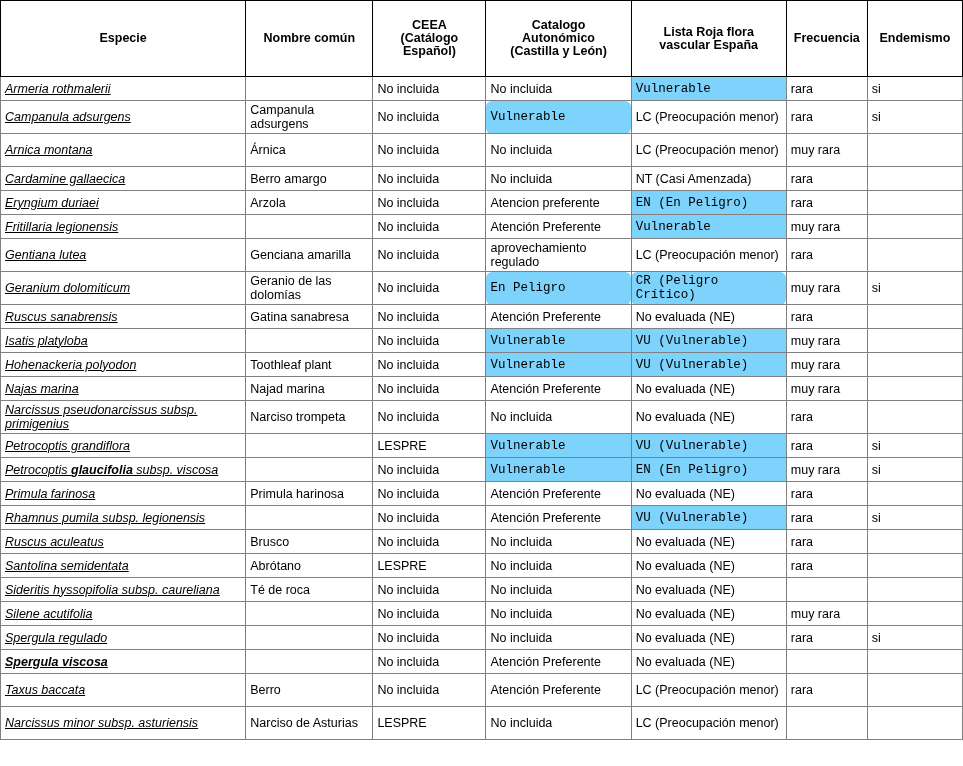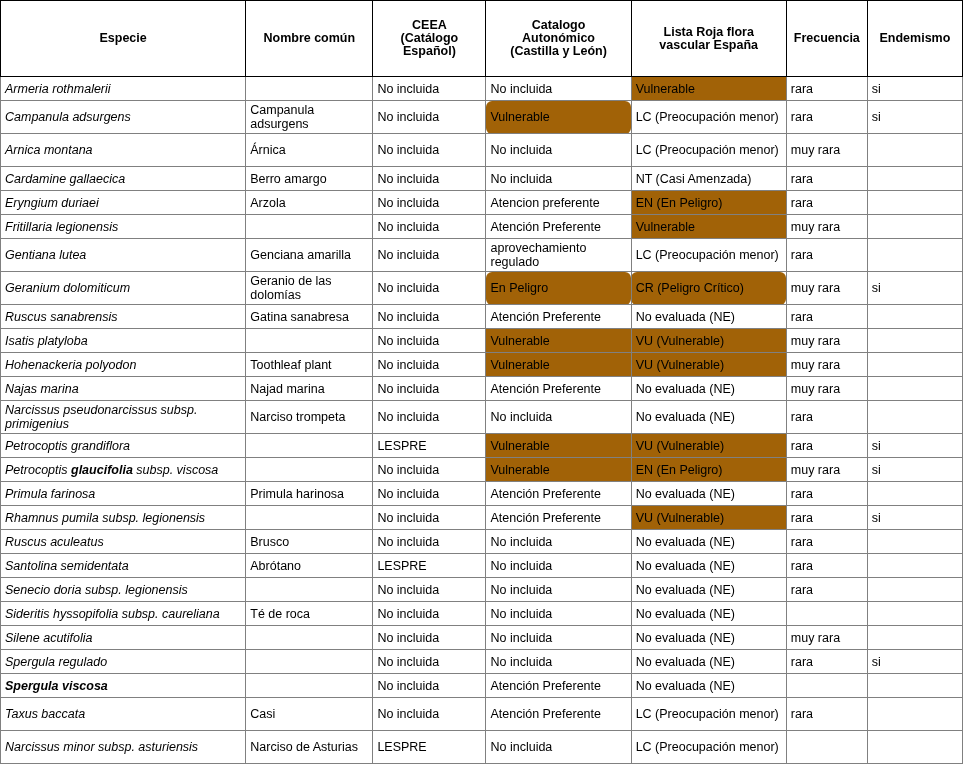--- a/index.html
+++ b/index.html
@@ -46,29 +46,31 @@
   col.c-nombre       { width: 127px; }
   col.c-ceea         { width: 113px; }
   col.c-catalogo     { width: 145px; }
   col.c-listaroja    { width: 155px; }
   col.c-frecuencia   { width: 81px; }
   col.c-endemismo    { width: 95px; }
 
   td.especie {
     font-style: italic;
     text-align: left;
+    text-decoration: underline;
   }
   td.especie.bold-all {
     font-weight: bold;
   }
   td.cell {
     text-align: left;
   }
   td.hl {
-    background: #a16207;
+    background: #7dd3fc;
+    font-family: Liberation Mono, monospace;
   }
   tr.r-tall td { height: 30px; border-radius: 6px; }
   tr.r-short td { height: 21px; }
 
   td .b { font-weight: bold; }
 </style>
 </head>
 <body>
 
 <table id="species-table">
@@ -258,29 +260,20 @@
       <tr class="r-short">
         <td class="especie">Santolina semidentata</td>
         <td class="cell">Abrótano</td>
         <td class="cell">LESPRE</td>
         <td class="cell">No incluida</td>
         <td class="cell">No evaluada (NE)</td>
         <td class="cell">rara</td>
         <td class="cell"></td>
       </tr>
       <tr class="r-short">
-        <td class="especie">Senecio doria subsp. legionensis</td>
-        <td class="cell"></td>
-        <td class="cell">No incluida</td>
-        <td class="cell">No incluida</td>
-        <td class="cell">No evaluada (NE)</td>
-        <td class="cell">rara</td>
-        <td class="cell"></td>
-      </tr>
-      <tr class="r-short">
         <td class="especie">Sideritis hyssopifolia subsp. caureliana</td>
         <td class="cell">Té de roca</td>
         <td class="cell">No incluida</td>
         <td class="cell">No incluida</td>
         <td class="cell">No evaluada (NE)</td>
         <td class="cell"></td>
         <td class="cell"></td>
       </tr>
       <tr class="r-short">
         <td class="especie">Silene acutifolia</td>
@@ -304,21 +297,21 @@
         <td class="especie bold-all">Spergula viscosa</td>
         <td class="cell"></td>
         <td class="cell">No incluida</td>
         <td class="cell">Atención Preferente</td>
         <td class="cell">No evaluada (NE)</td>
         <td class="cell"></td>
         <td class="cell"></td>
       </tr>
       <tr class="r-tall">
         <td class="especie">Taxus baccata</td>
-        <td class="cell">Casi</td>
+        <td class="cell">Berro</td>
         <td class="cell">No incluida</td>
         <td class="cell">Atención Preferente</td>
         <td class="cell">LC (Preocupación menor)</td>
         <td class="cell">rara</td>
         <td class="cell"></td>
       </tr>
       <tr class="r-tall">
         <td class="especie">Narcissus minor subsp. asturiensis</td>
         <td class="cell">Narciso de Asturias</td>
         <td class="cell">LESPRE</td>

